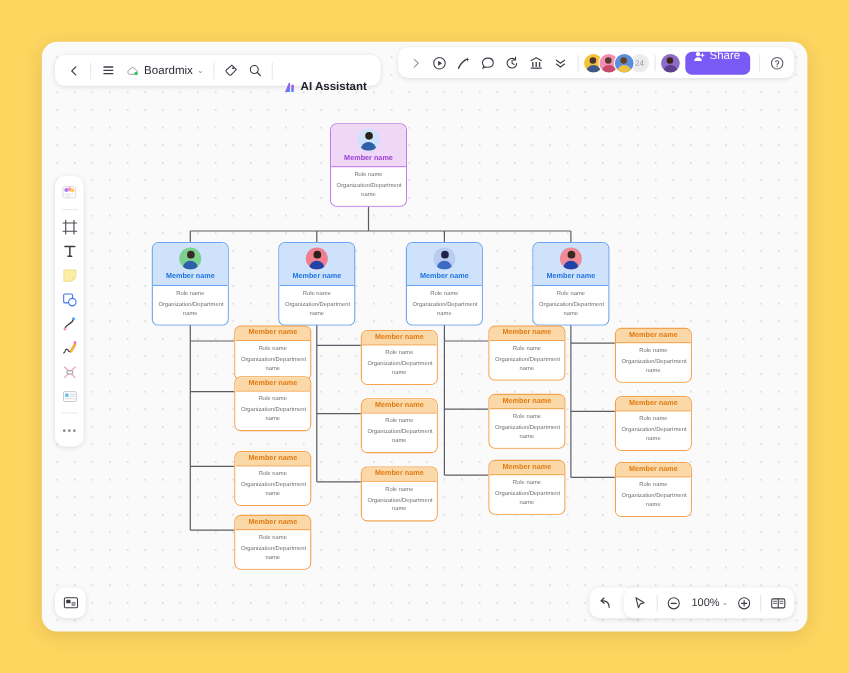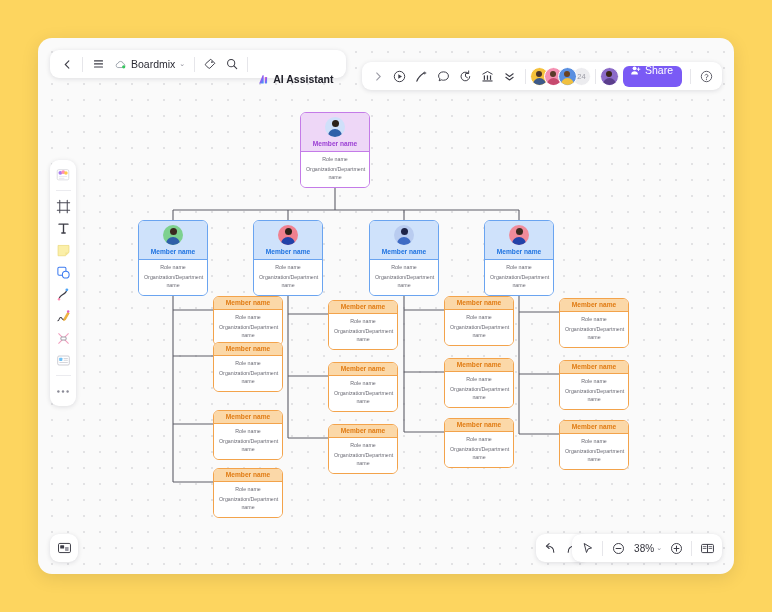--- a/index.html
+++ b/index.html
@@ -30,21 +30,21 @@
   
   .toolbar {
     position: absolute;
     background: #FFFFFF;
     border-radius: 9px;
     box-shadow: 0 1px 5px rgba(20,20,40,0.12);
     display: flex; align-items: center;
     height: 28px;
   }
   #toolbar-left { left: 12px; top: 12px; padding: 0 6px; }
-  #toolbar-right { right: 12px; top: 24px; padding: 0 5px; justify-content: space-between; }
+  #toolbar-right { right: 12px; top: 5px; padding: 0 5px; justify-content: space-between; }
 
   .tb-btn {
     height: 22px; min-width: 22px;
     display: flex; align-items: center; justify-content: center;
     border-radius: 5px; cursor: pointer;
     color: #3C3C46; font-size: 11px;
     padding: 0 3px;
   }
   .tb-sep { width: 1px; height: 15px; background: #E6E6EA; margin: 0 4px; }
 
@@ -629,21 +629,21 @@
       </svg>
     </div>
     <div class="tb-sep"></div>
     <div class="tb-btn">
       <svg width="13" height="13" viewBox="0 0 14 14">
         <circle cx="7" cy="7" r="5.4" fill="none" stroke="#3C3C46" stroke-width="1.05"></circle>
         <path d="M4.4 7 L9.6 7" stroke="#3C3C46" stroke-width="1.15" stroke-linecap="round"></path>
       </svg>
     </div>
     <div class="tb-btn">
-      <span id="zoom-level">38%</span>
+      <span id="zoom-level">100%</span>
       <span class="chev">⌄</span>
     </div>
     <div class="tb-btn">
       <svg width="13" height="13" viewBox="0 0 14 14">
         <circle cx="7" cy="7" r="5.4" fill="none" stroke="#3C3C46" stroke-width="1.05"></circle>
         <path d="M4.4 7 L9.6 7 M7 4.4 L7 9.6" stroke="#3C3C46" stroke-width="1.15" stroke-linecap="round"></path>
       </svg>
     </div>
     <div class="tb-sep"></div>
     <div class="tb-btn">

